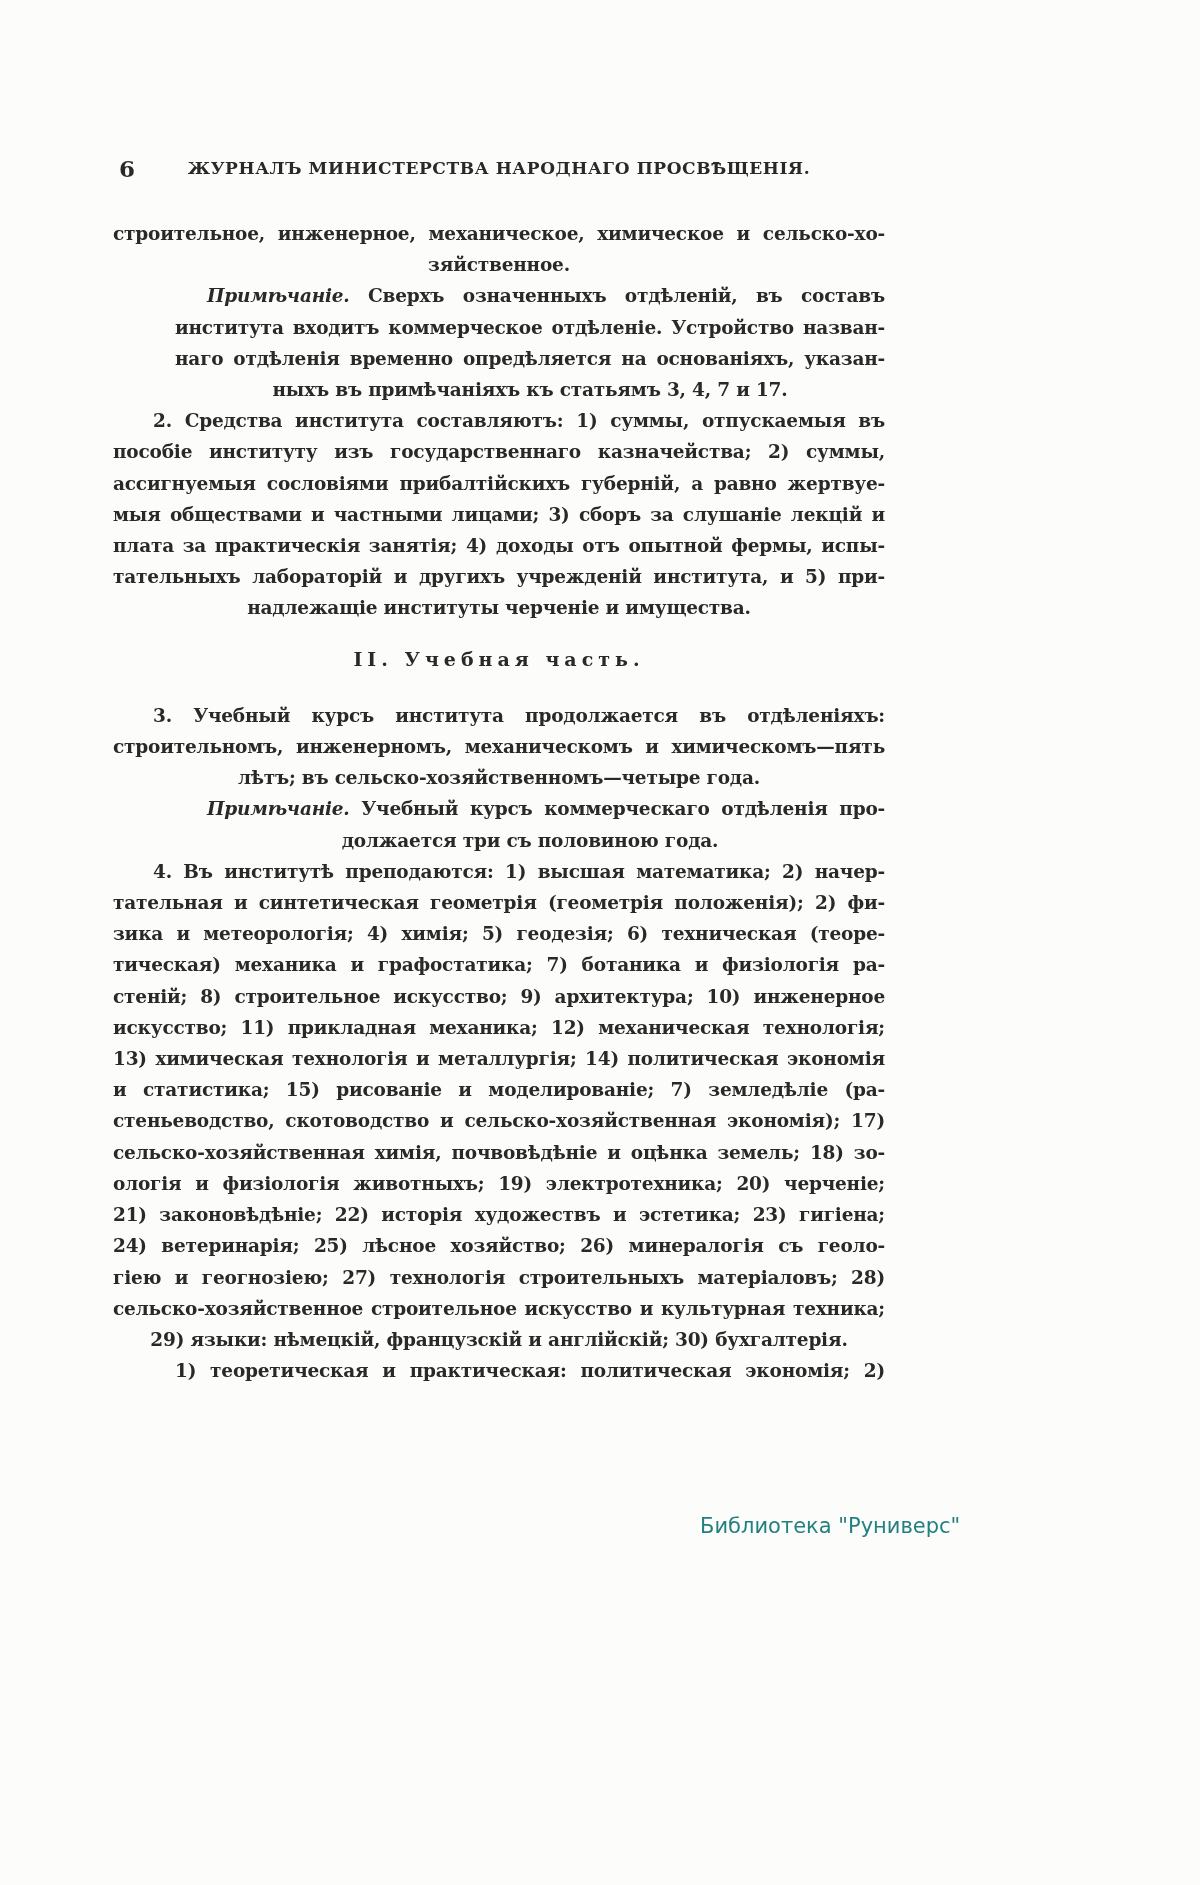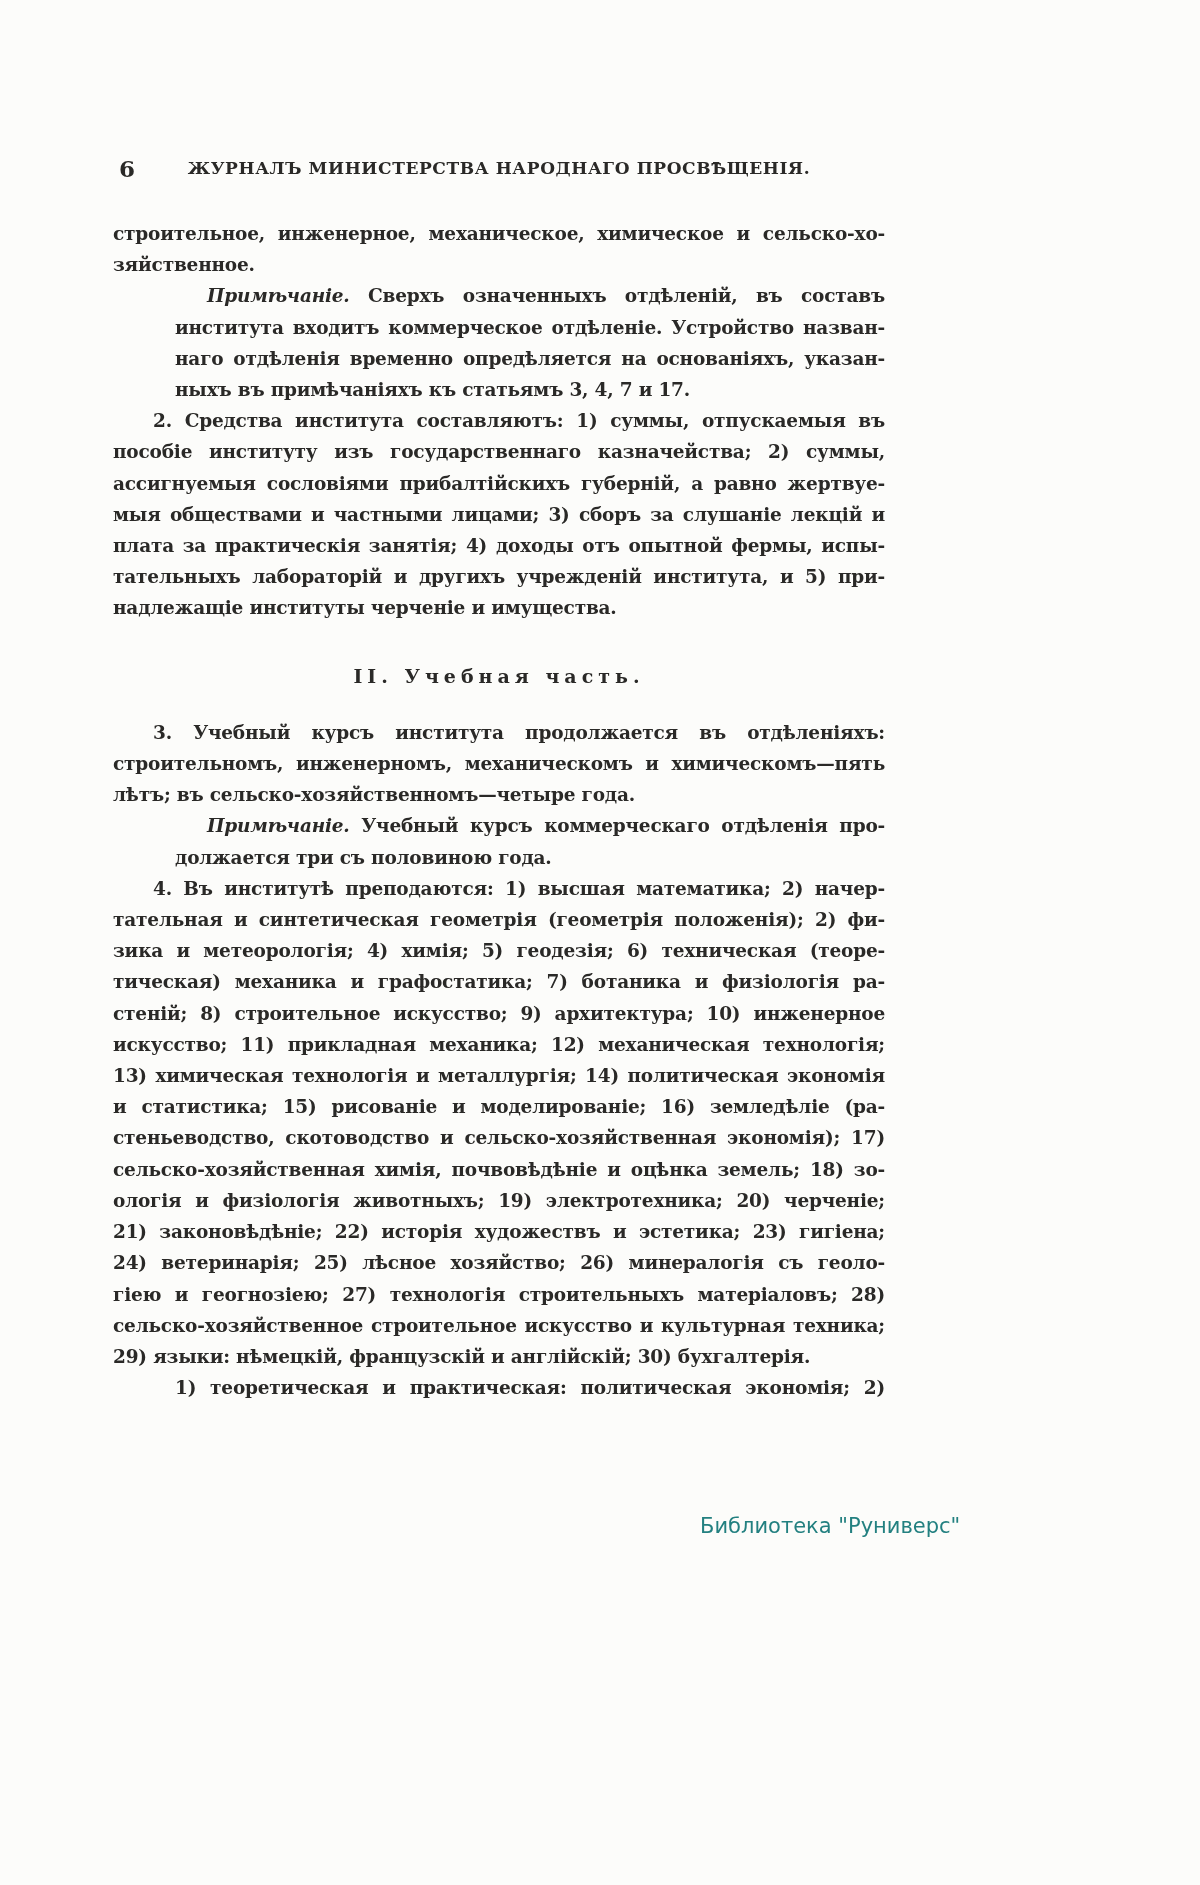--- a/index.html
+++ b/index.html
@@ -47,28 +47,28 @@
     width: 772px;
     font-size: 18.5px;
     font-weight: 700;
     letter-spacing: -0.2px;
     line-height: 31.2px;
   }
 
   .block { margin: 0; }
   .block.note { margin-left: 62px; }
 
-  .line { text-align: left; white-space: normal; }
+  .line { text-align: center; white-space: normal; }
   .line.just { text-align: justify; text-align-last: justify; }
   .block.paragraph .line.indent { text-indent: 40px; }
   .block.note .line.indent { text-indent: 32px; }
   .note-lead { font-style: italic; }
 
   .block.heading {
-    margin: 37px 0 25px 0;
+    margin: 20px 0 25px 0;
     text-align: center;
     font-size: 19px;
     font-weight: 700;
     letter-spacing: 5px;
   }
 
   .footer-watermark {
     position: absolute;
     top: 1514px;
     left: 700px;
@@ -120,21 +120,21 @@
         <div class="line">должается три съ половиною года.</div>
       </div>
       <div class="block paragraph">
         <div class="line just indent">4. Въ институтѣ преподаются: 1) высшая математика; 2) начер-</div>
         <div class="line just">тательная и синтетическая геометрія (геометрія положенія); 2) фи-</div>
         <div class="line just">зика и метеорологія; 4) химія; 5) геодезія; 6) техническая (теоре-</div>
         <div class="line just">тическая) механика и графостатика; 7) ботаника и физіологія ра-</div>
         <div class="line just">стеній; 8) строительное искусство; 9) архитектура; 10) инженерное</div>
         <div class="line just">искусство; 11) прикладная механика; 12) механическая технологія;</div>
         <div class="line just">13) химическая технологія и металлургія; 14) политическая экономія</div>
-        <div class="line just">и статистика; 15) рисованіе и моделированіе; 16) земледѣліе (ра-</div>
+        <div class="line just">и статистика; 15) рисованіе и моделированіе; 7) земледѣліе (ра-</div>
         <div class="line just">стеньеводство, скотоводство и сельско-хозяйственная экономія); 17)</div>
         <div class="line just">сельско-хозяйственная химія, почвовѣдѣніе и оцѣнка земель; 18) зо-</div>
         <div class="line just">ологія и физіологія животныхъ; 19) электротехника; 20) черченіе;</div>
         <div class="line just">21) законовѣдѣніе; 22) исторія художествъ и эстетика; 23) гигіена;</div>
         <div class="line just">24) ветеринарія; 25) лѣсное хозяйство; 26) минералогія съ геоло-</div>
         <div class="line just">гіею и геогнозіею; 27) технологія строительныхъ матеріаловъ; 28)</div>
         <div class="line just">сельско-хозяйственное строительное искусство и культурная техника;</div>
         <div class="line">29) языки: нѣмецкій, французскій и англійскій; 30) бухгалтерія.</div>
       </div>
       <div class="block note">

